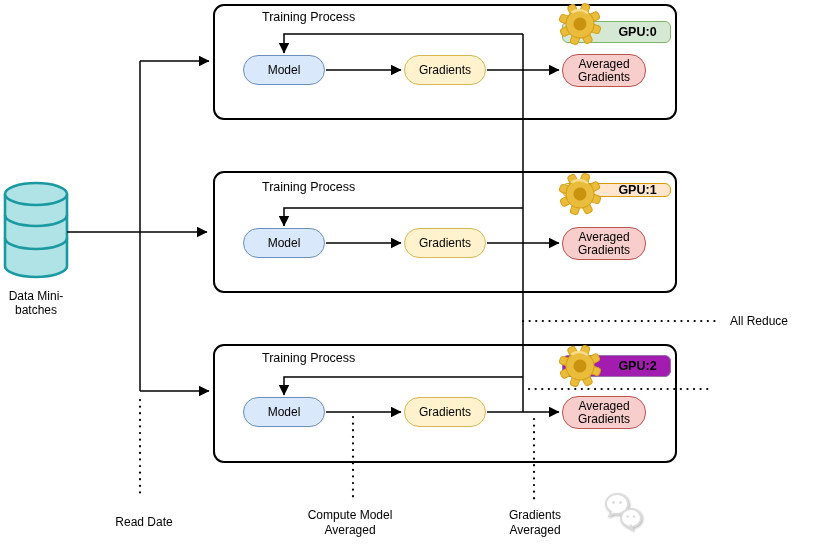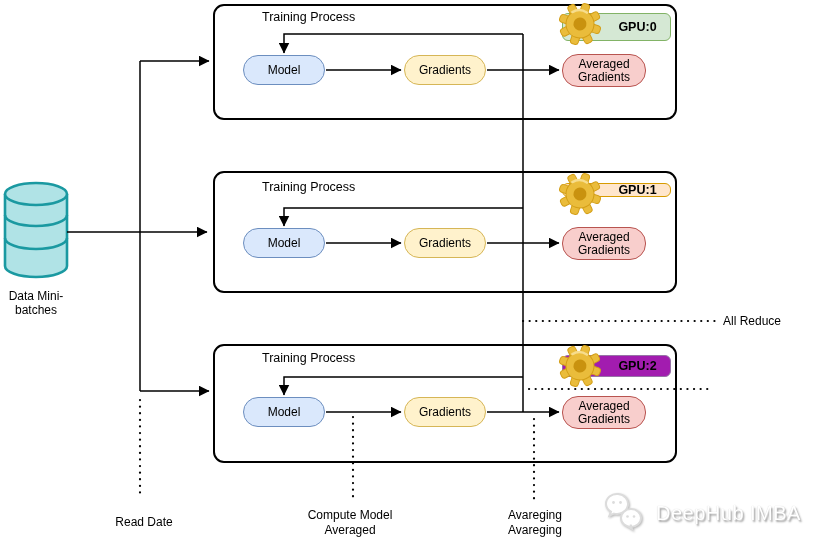--- a/index.html
+++ b/index.html
@@ -56,21 +56,21 @@
     position: absolute;
     left: 0; top: 0;
     pointer-events: none;
   }
   .note {
     position: absolute;
     font-size: 12px;
     line-height: 15px;
     text-align: center;
   }
-  .note.left-align { text-align: left; }
+  .note.left-align { text-align: center; }
   .db-label {
     position: absolute;
     font-size: 12px;
     line-height: 14px;
     text-align: center;
   }
   .watermark {
     position: absolute;
     display: flex;
     align-items: center;
@@ -100,21 +100,21 @@
   <div class="db-label" style="left:-3px;top:289px;width:78px;">Data Mini-batches</div>
 
   <div class="process-box" style="left:213px;top:4px;width:464px;height:116px;"></div>
   <div class="process-box" style="left:213px;top:171px;width:464px;height:122px;"></div>
   <div class="process-box" style="left:213px;top:344px;width:464px;height:119px;"></div>
 
   <div class="box-title" style="left:230px;top:10px;">Training Process</div>
   <div class="box-title" style="left:230px;top:180px;">Training Process</div>
   <div class="box-title" style="left:230px;top:351px;">Training Process</div>
 
-  <div class="gpu-badge" style="left: 562px; top: 13px; width: 109px; height: 28px; background-color: rgb(213, 232, 212); border-color: rgb(130, 179, 102); text-align: center;">
+  <div class="gpu-badge" style="left: 562px; top: 21px; width: 109px; height: 22px; background-color: rgb(213, 232, 212); border-color: rgb(130, 179, 102); text-align: center;">
     <span>GPU:0</span>
   </div>
   <div class="gpu-badge" style="left: 562px; top: 183px; width: 109px; height: 14px; background-color: rgb(255, 230, 204); border-color: rgb(215, 155, 0);">
     <span>GPU:1</span>
   </div>
   <div class="gpu-badge" style="left: 562px; top: 355px; width: 109px; height: 22px; background-color: #a21caf; border-color: rgb(150, 115, 166);">
     <span>GPU:2</span>
   </div>
 
   <svg class="gear" style="left:556px;top:0px;" width="48" height="48" viewBox="0 0 48 48">
@@ -218,31 +218,30 @@
       <path d="M529,389 H712"></path>
       <path d="M140,400 V497"></path>
       <path d="M353,417 V502"></path>
       <path d="M534,419 V502"></path>
     </g>
   </svg>
 
   <div class="note left-align" style="left:723px;top:314px;width:72px;">All Reduce</div>
   <div class="note" style="left:99px;top:515px;width:90px;">Read Date</div>
   <div class="note" style="left:295px;top:508px;width:110px;">Compute Model Averaged</div>
-  <div class="note" style="left:487px;top:508px;width:96px;">Avareging Avareging</div>
+  <div class="note" style="left:487px;top:508px;width:96px;">Gradients Averaged</div>
 
   <div class="watermark" style="left:603px;top:492px;">
     <svg class="watermark-icon-svg" width="46" height="42" viewBox="0 0 46 42">
       <g fill="#ffffff" stroke="#dcdcdc" stroke-width="2">
         <path d="M3,12 a11,10 0 1 1 8,9.6 l-4.5,2 1.5,-4 a11,10 0 0 1 -5,-7.6 z"></path>
         <path d="M18,26 a10,9 0 1 0 10,-9 a10,9 0 0 0 -10,9 z M24,34 l5,3 -1.5,-4.5"></path>
       </g>
       <g fill="#dcdcdc">
         <circle cx="10.5" cy="10.5" r="1.4"></circle>
         <circle cx="17.5" cy="10.5" r="1.4"></circle>
         <circle cx="24.5" cy="24.5" r="1.3"></circle>
         <circle cx="31" cy="24.5" r="1.3"></circle>
       </g>
     </svg>
-    <span class="watermark-text">DeepHub IMBA</span>
   </div>
 
 </div>
 
 </body></html>

